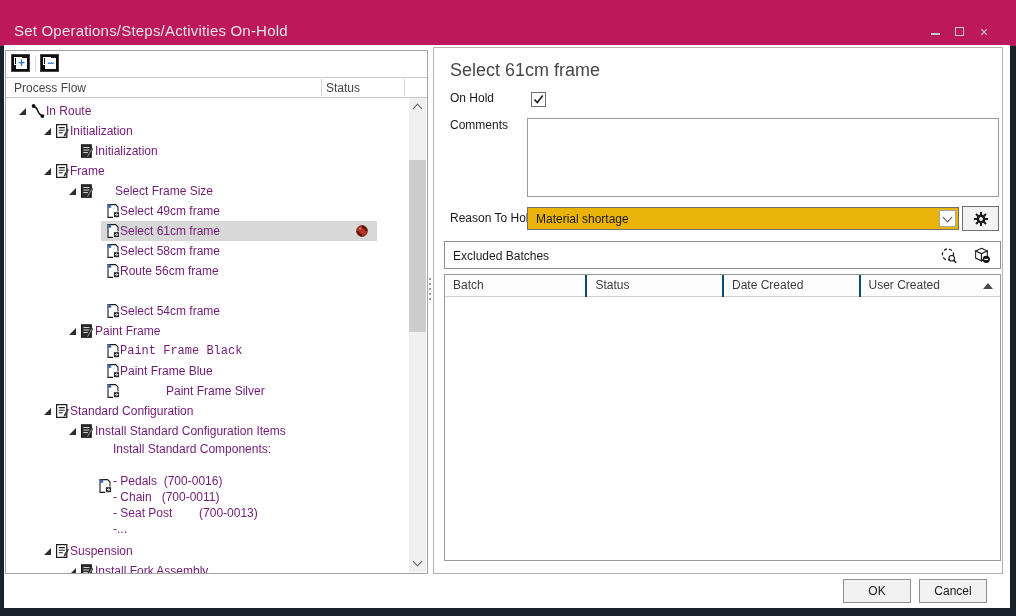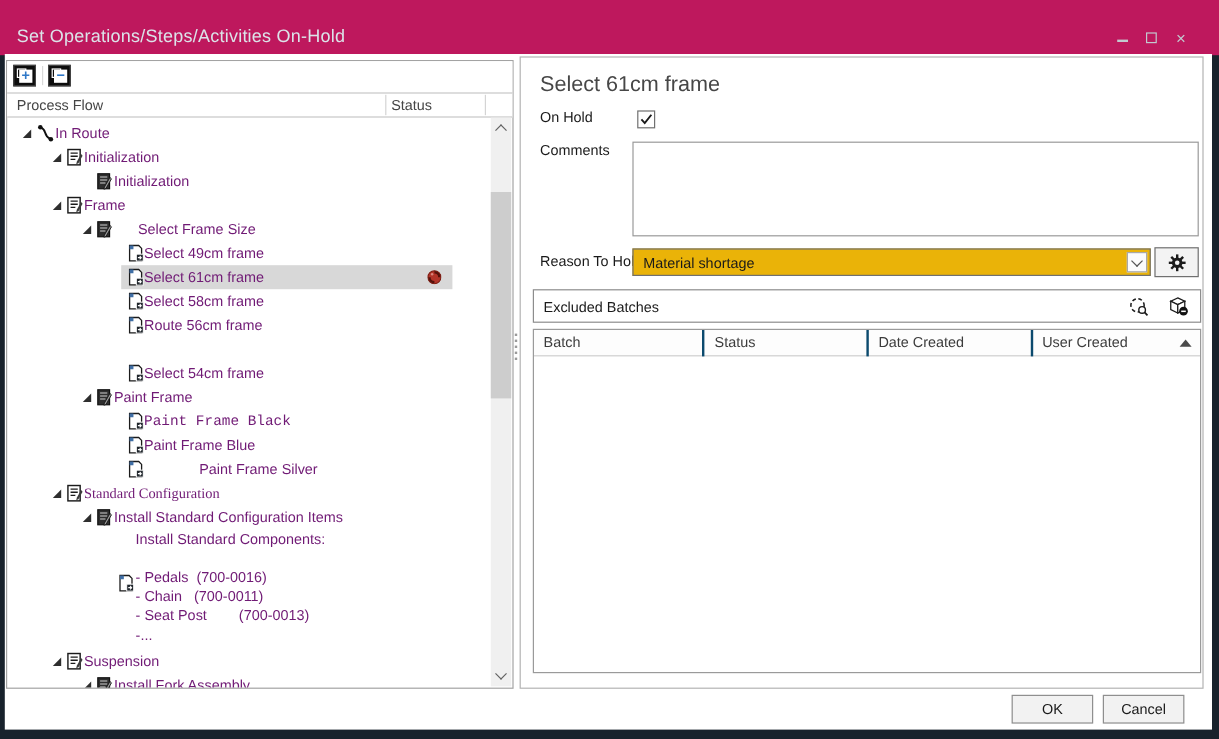--- a/index.html
+++ b/index.html
@@ -249,21 +249,21 @@
           </div>
           <div class="tree-row" style="top: 283px;">
             <span class="t-icon" style="left: 99px;"><svg width="16" height="16" viewBox="0 0 16 16">
                 <path d="M3 1.6 h7.6 l2.4 2.4 v10.4 h-10 z" fill="#fff" stroke="#1b1b1b" stroke-width="1.1"></path>
                 <path d="M3 1.6 h3.2 v3.2 h-3.2 z" fill="#3f6ea5"></path>
                 <rect x="8.6" y="8.8" width="5.8" height="5.8" fill="#20262c" stroke="#fff" stroke-width="0.8"></rect>
                 <path d="M9.9 11.7 h2.7 M11.4 10.3 l1.3 1.4 -1.3 1.4" stroke="#fff" stroke-width="0.9" fill="none"></path>
               </svg></span>
             <span class="t-label" style="left: 114px; margin-left: 46px;">Paint Frame Silver</span>
           </div>
-          <div class="tree-row" style="top: 303px; font-family: Liberation Serif, serif;">
+          <div class="tree-row" style="top: 303px;">
             <span class="expander" style="left: 38px;"></span>
             <span class="t-icon" style="left: 48px;"><svg width="16" height="16" viewBox="0 0 16 16">
                 <rect x="2.6" y="1.6" width="10.2" height="12.8" fill="#fff" stroke="#1b1b1b" stroke-width="1.2"></rect>
                 <path d="M4.8 4.6 h6 M4.8 7.2 h6 M4.8 9.8 h4" stroke="#1b1b1b" stroke-width="1.1" fill="none"></path>
                 <path d="M13.6 5.4 l-3.6 6.4 -.5 2 1.9-.8 3.4-6.2z" fill="#3c3c3c"></path>
               </svg></span>
             <span class="t-label" style="left: 64px;">Standard Configuration</span>
           </div>
           <div class="tree-row" style="top: 323px;">
             <span class="expander" style="left: 63px;"></span>

